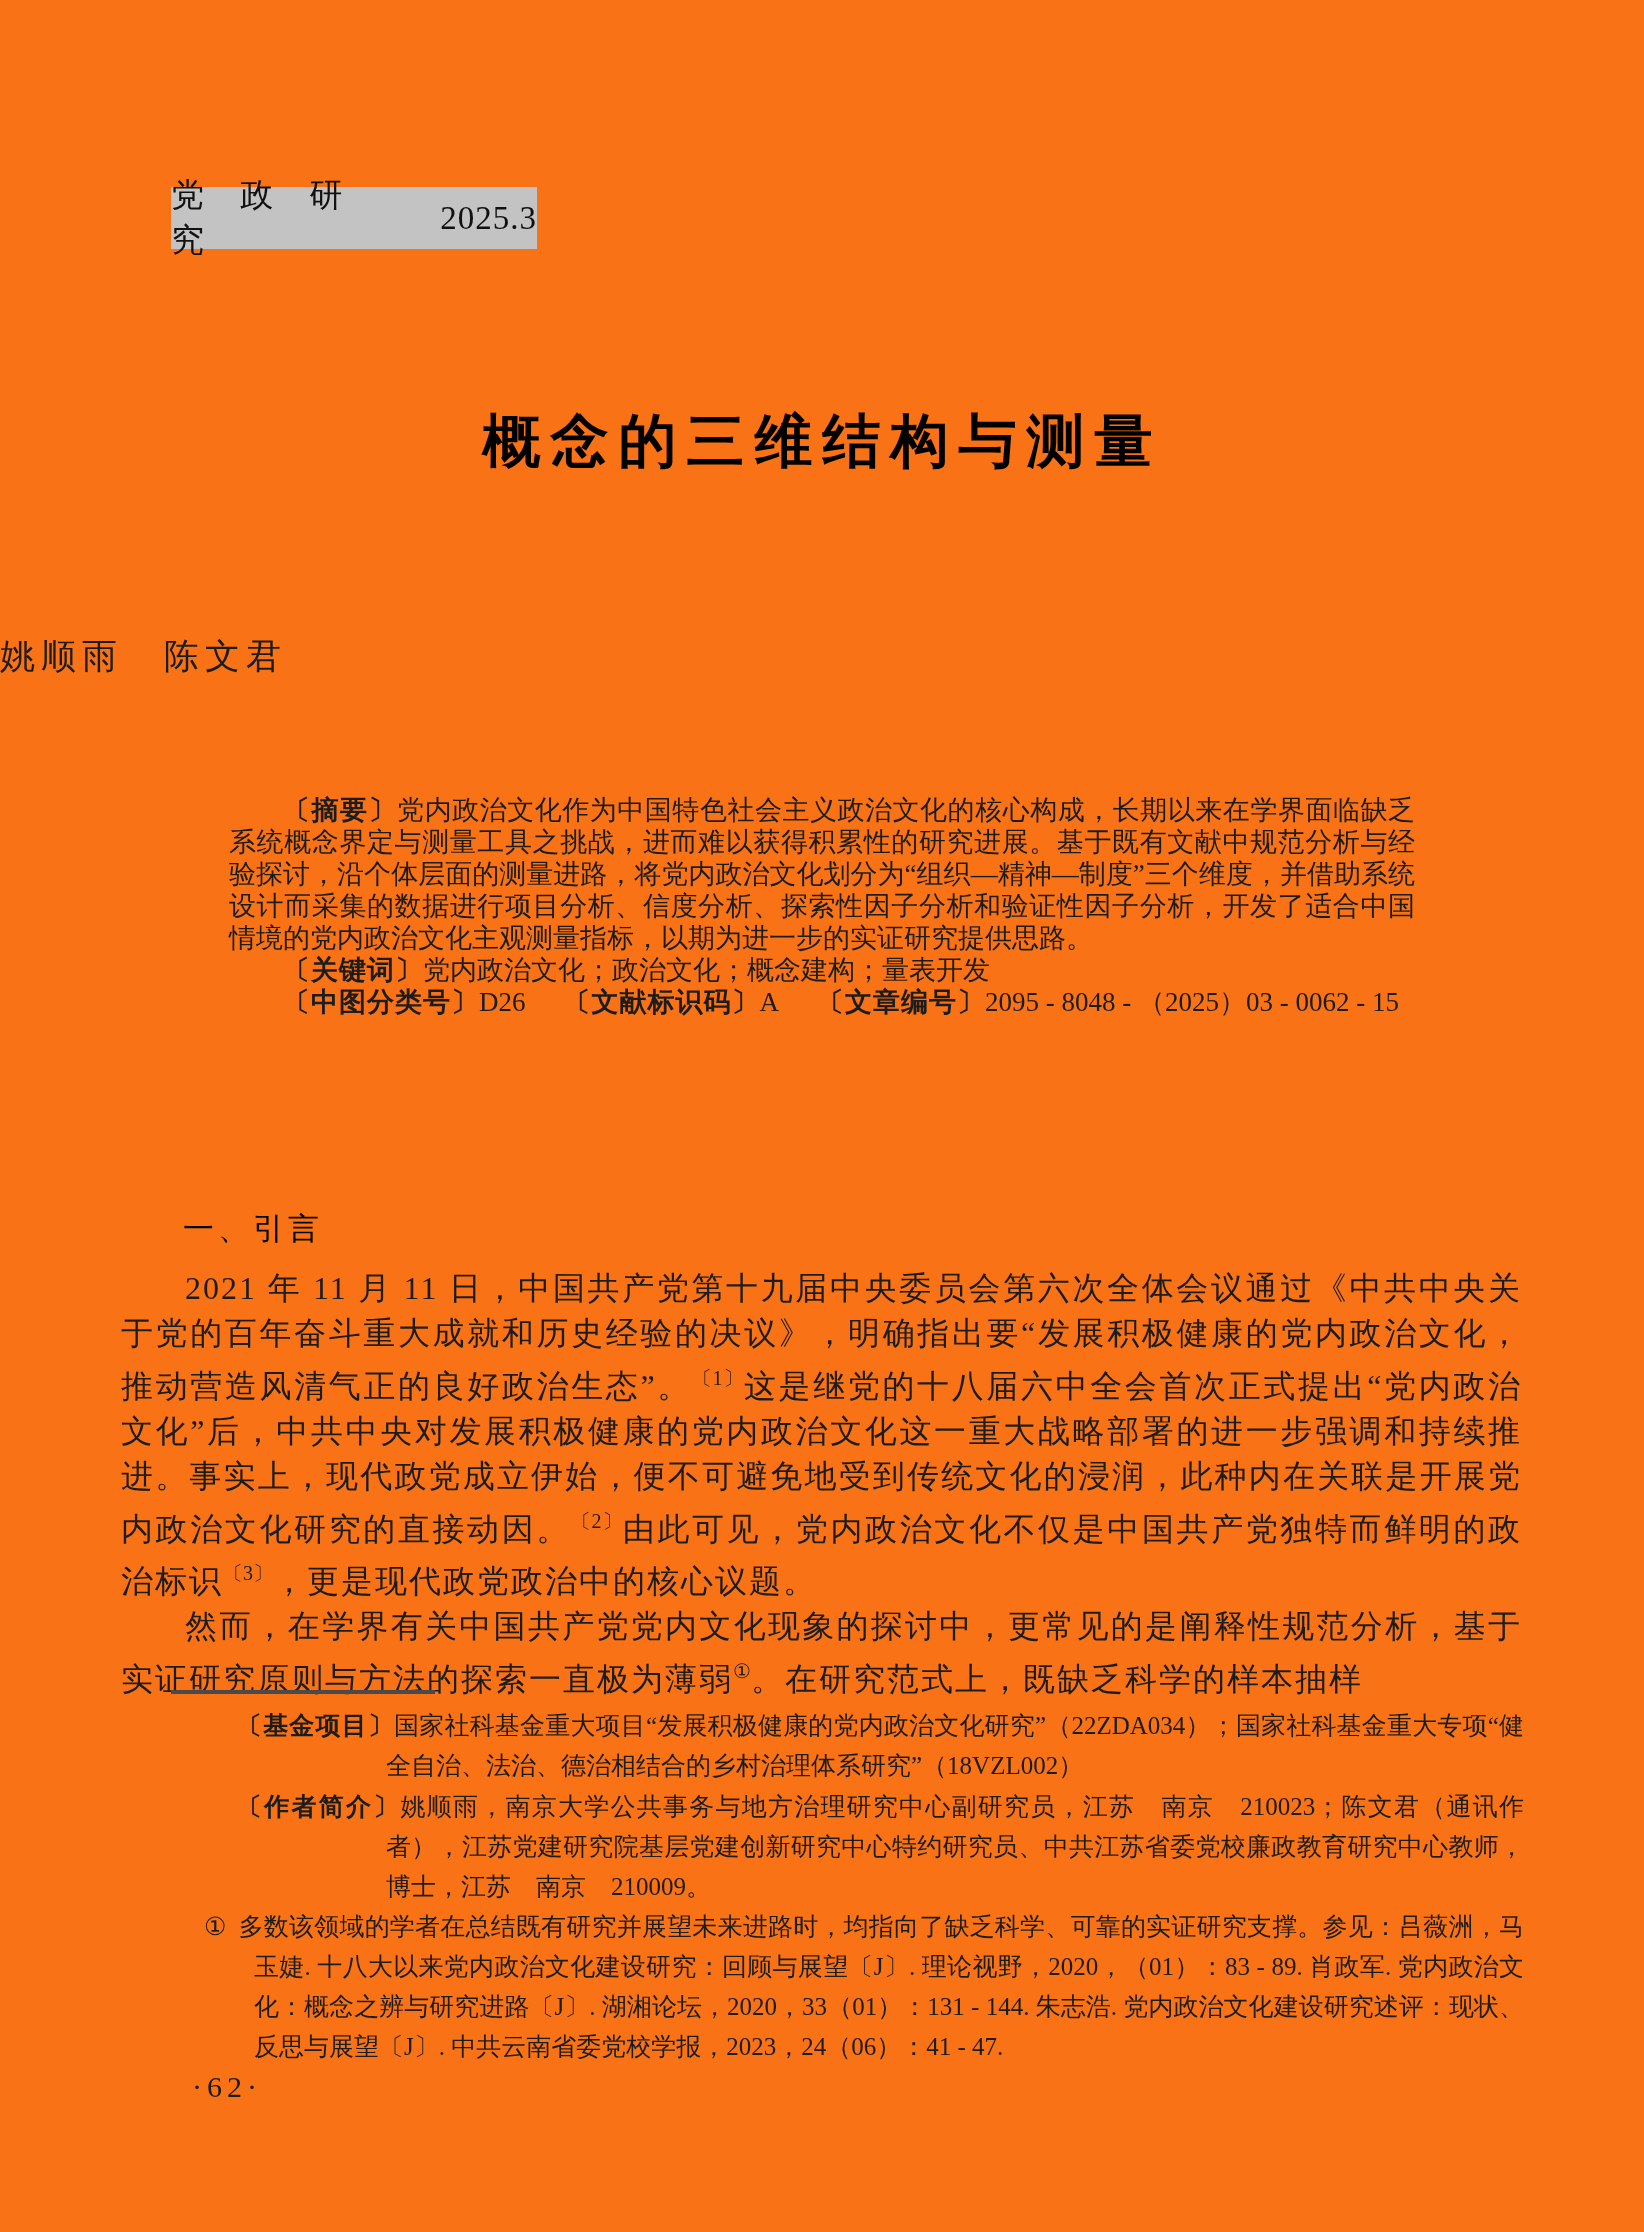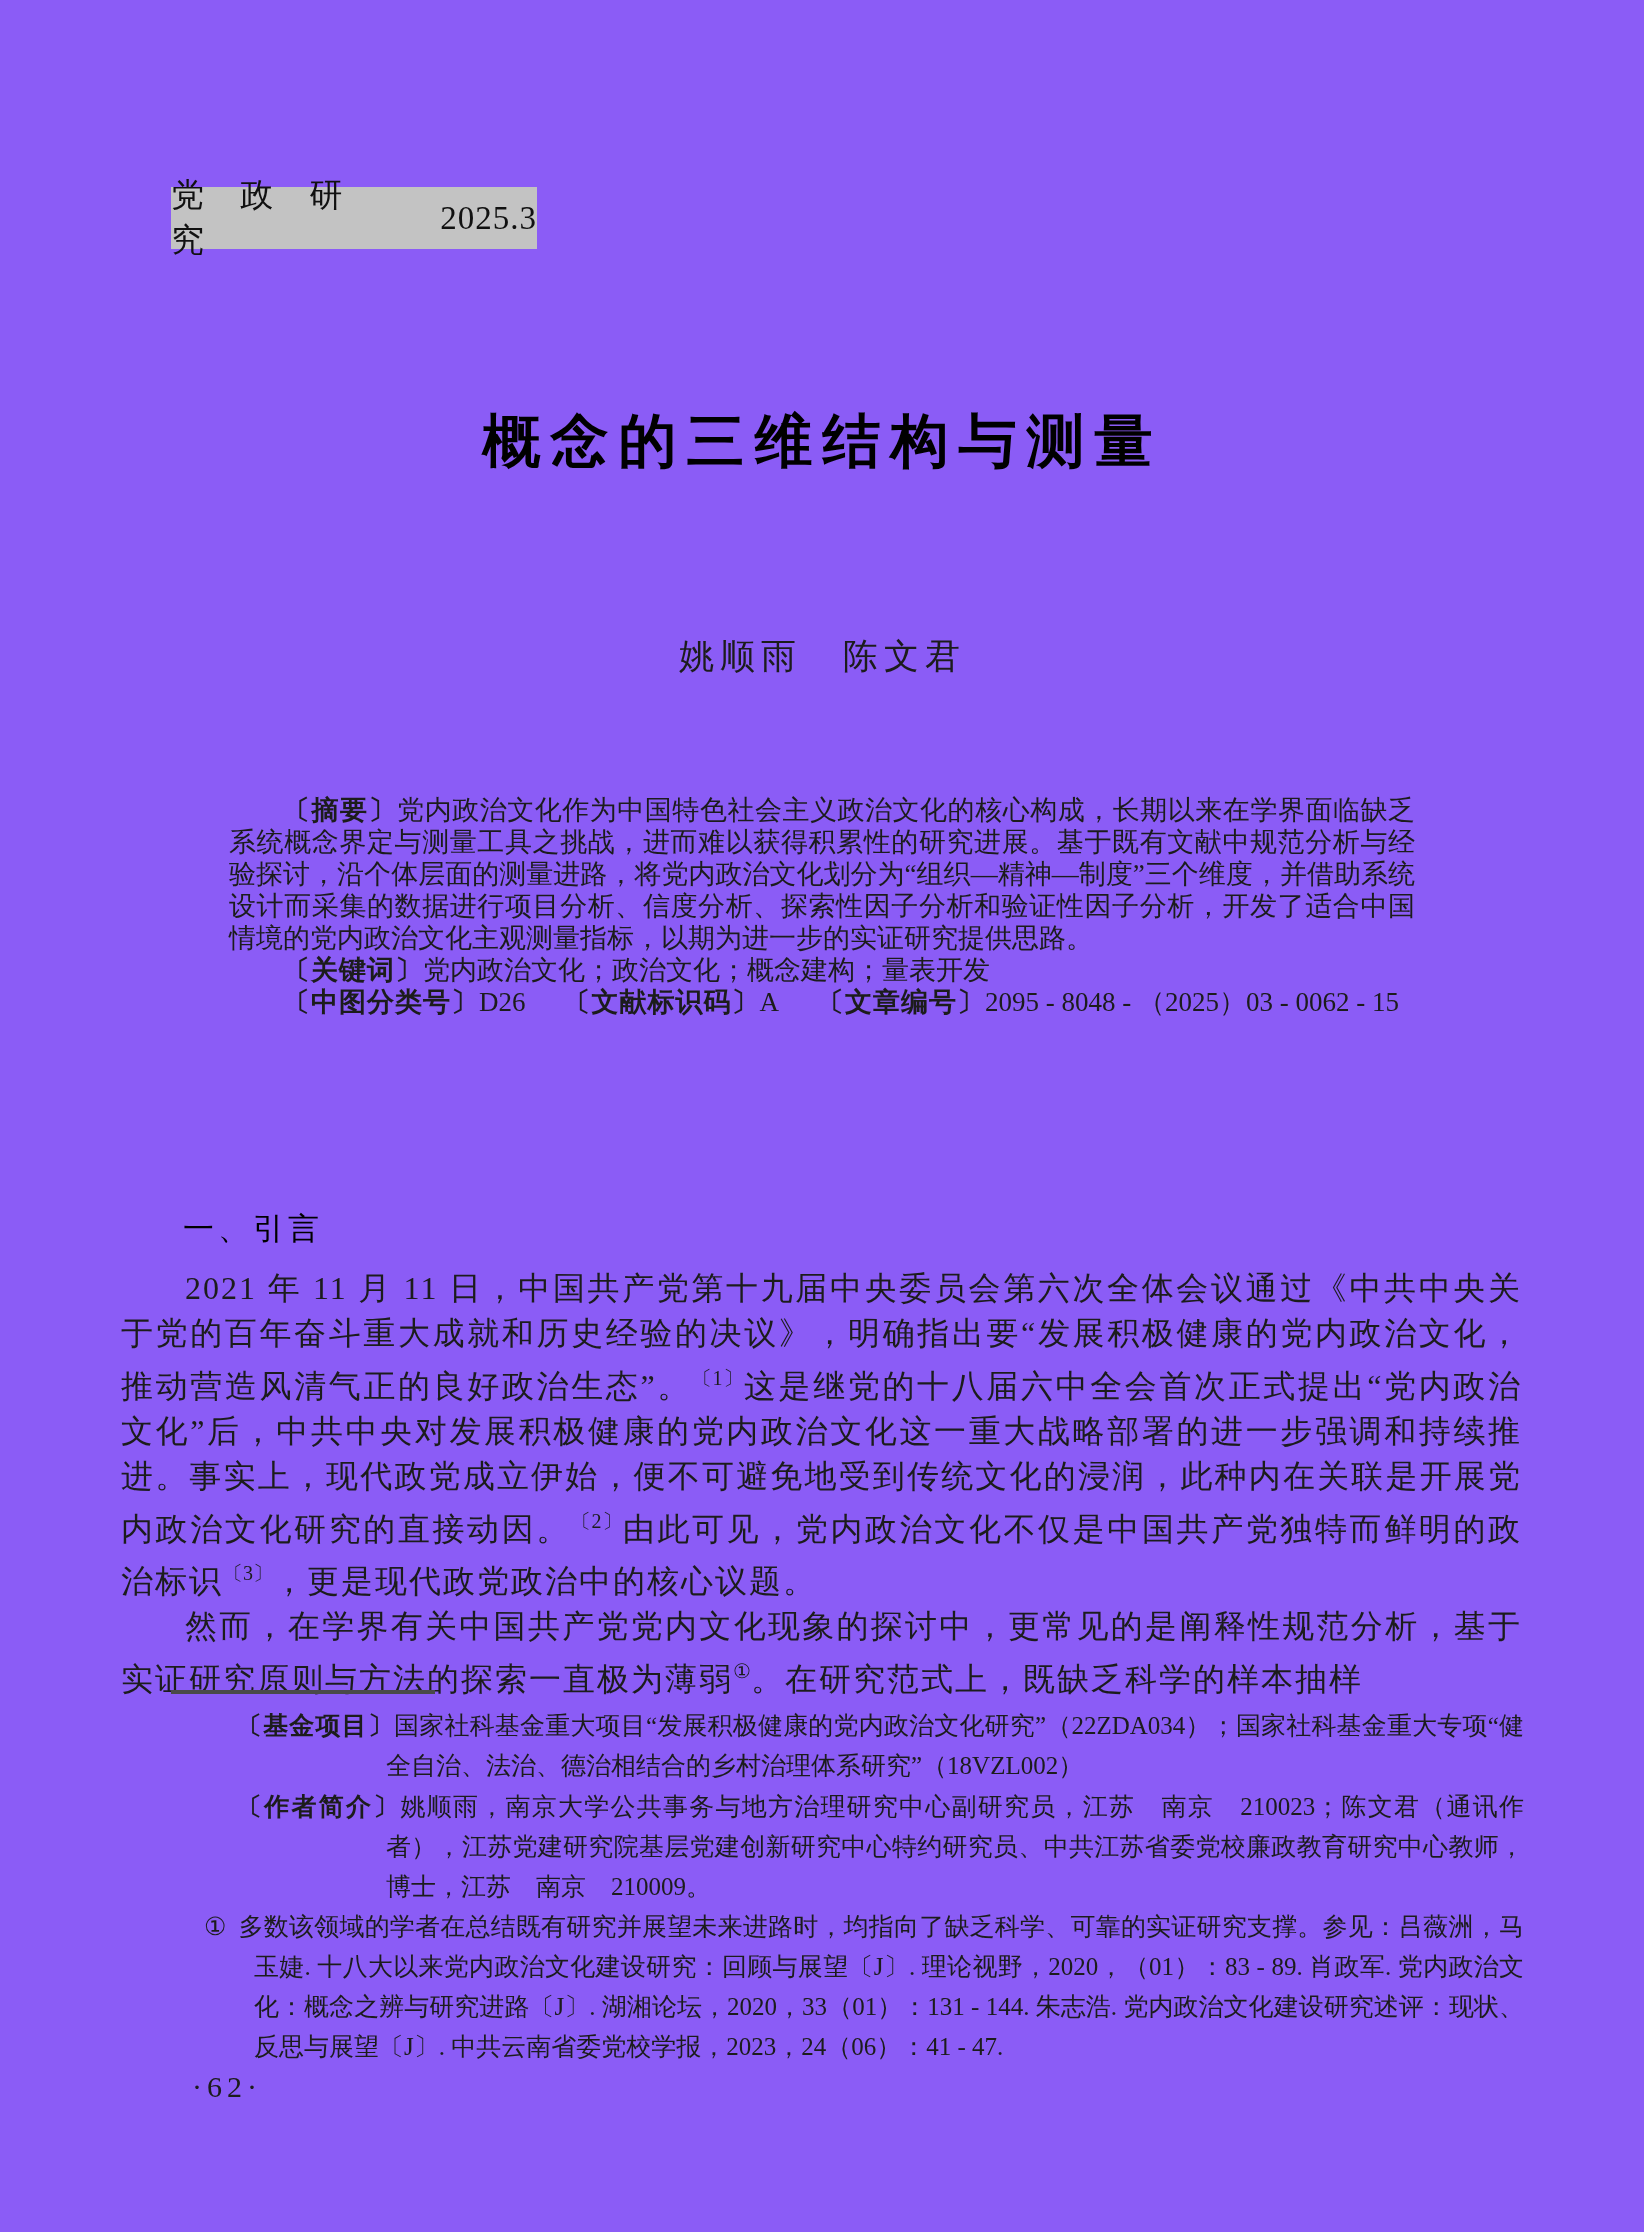--- a/index.html
+++ b/index.html
@@ -1,19 +1,19 @@
 <!DOCTYPE html>
 <html><head>
 <meta charset="utf-8">
 <style>
   html,body { margin:0; padding:0; background:#ffffff; }
   .page {
     position:relative;
     width:1645px; height:2233px;
-    background:#8b5cf6;
+    background:#f97316;
     color:#1c1c1c;
     font-family:"Liberation Serif","DejaVu Serif",serif;
     overflow:hidden;
   }
   
   .journal-badge {
     position:absolute; left:171px; top:187px;
     width:366px; height:62px;
     background:#c3c3c3;
     display:flex; align-items:center; justify-content:center;
@@ -28,21 +28,20 @@
     text-align:center;
     font-weight:bold;
     font-size:58px;
     line-height:92px;
     letter-spacing:10px;
     color:#000;
   }
   
   .authors {
     position:absolute; top:633px; left:0; width:100%;
-    text-align:center;
     font-size:35px;
     letter-spacing:6px;
   }
 
   
   .abstract-block {
     position:absolute; top:794px; left:229px; width:1186px;
     font-size:27px; line-height:32px;
     text-align:justify;
   }

